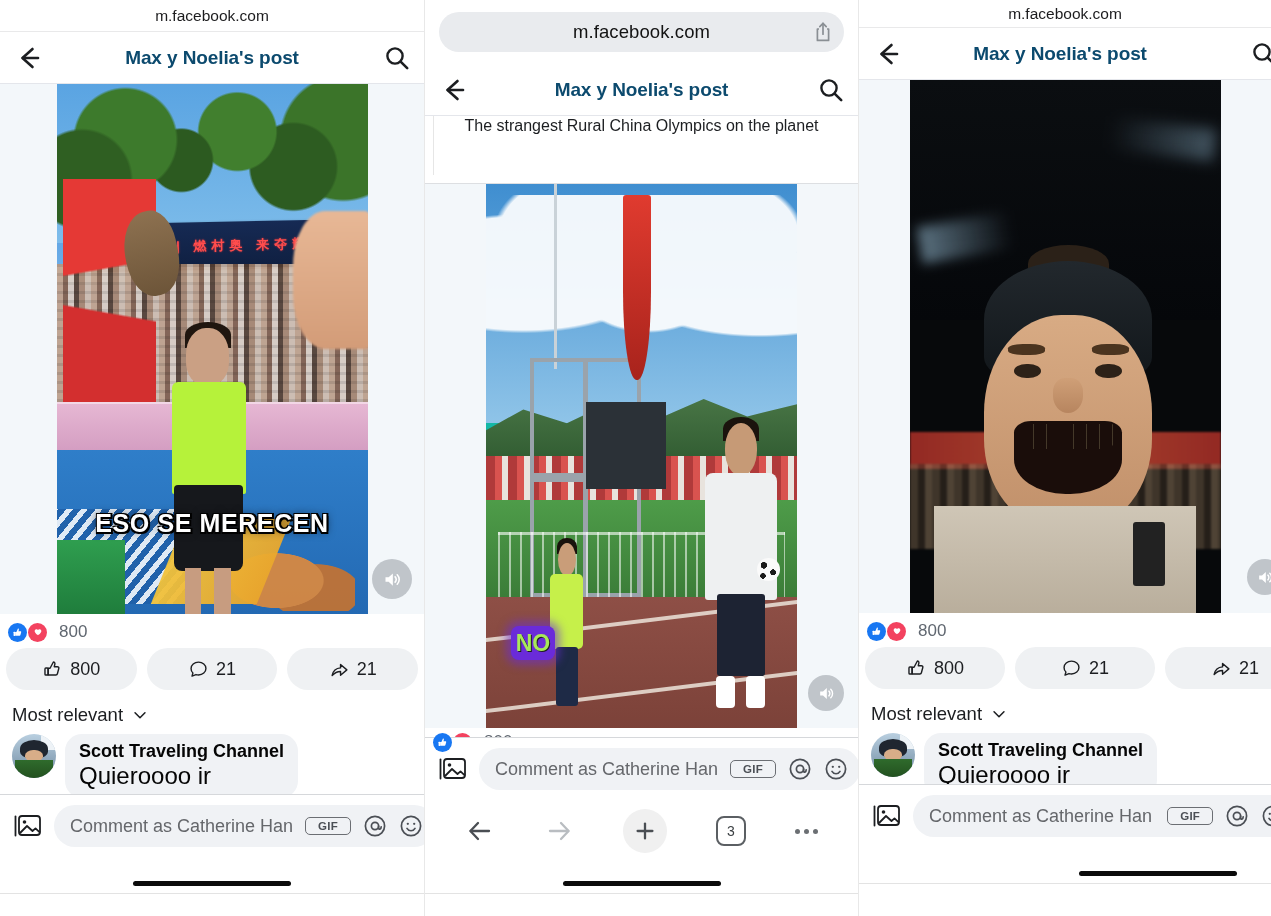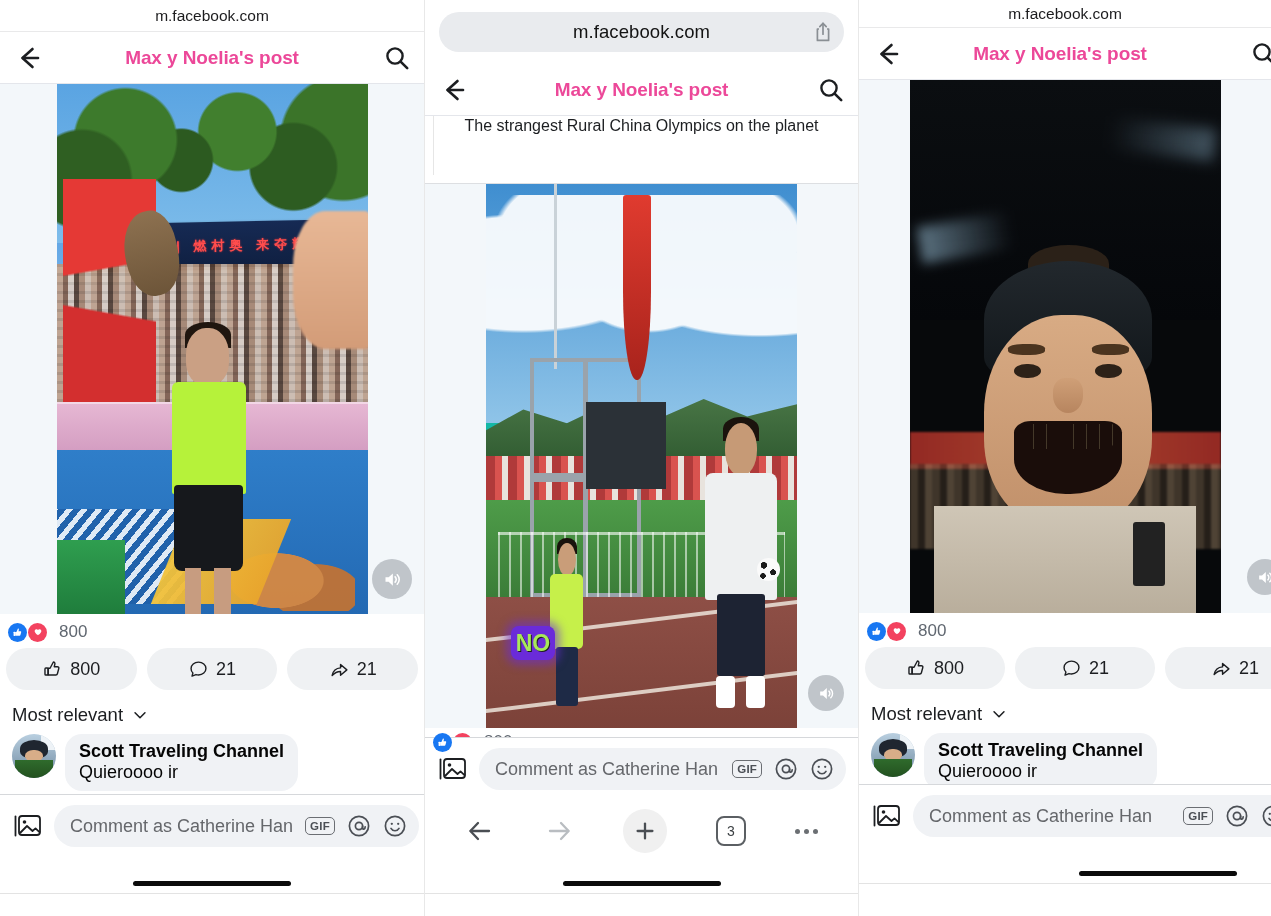--- a/index.html
+++ b/index.html
@@ -36,21 +36,21 @@
   .share-ic { position:absolute; right: 11px; top:50%; transform:translateY(-50%); width:20px; height:22px;}
 
   
   .fbnav {
     height: 52px; background:#fff; display:flex; align-items:center;
     border-bottom: 1px solid #e4e6eb; position:relative; padding: 0 14px;
   }
   .fbnav .back { width:30px; height:30px; flex:none; }
   .fbnav .title {
     position:absolute; left:0; right:0; text-align:center;
-    font-size: 19px; font-weight:700; color:#ec4899; letter-spacing:-.1px;
+    font-size: 19px; font-weight:700; color:#0c4a6e; letter-spacing:-.1px;
     pointer-events:none;
   }
   .fbnav .search { margin-left:auto; width:26px; height:26px; flex:none; z-index:2;}
   .fbnav.clipped .search { margin-right:-20px; }
 
   
   .caption-block {
     background:#fff; border-bottom:1px solid #dddfe2; padding: 2px 14px 6px 14px;
     position:relative; overflow:hidden; height: 68px;
   }
@@ -325,37 +325,37 @@
   .cmt .ava .helm{position:absolute; left:18%; top:14%; width:64%; height:40%;
      background:#1f2630; border-radius:50% 50% 36% 36%;}
   .cmt .ava .fc{position:absolute; left:30%; top:36%; width:40%; height:28%;
      background:#d8ad88; border-radius:46%;}
   .cmt .ava .jk{position:absolute; left:6%; top:60%; width:88%; height:40%;
      background:linear-gradient(#2f6b2c,#23511f);}
   .cmt .ava .sn{position:absolute; right:0; top:0; width:34%; height:36%;
      background:#eef3f7;}
   .cmt .bub{ background:#f0f2f5; border-radius:17px; padding: 7px 14px 8px 14px; max-width:78%;}
   .cmt .nm{ font-size:18px; font-weight:700; color:#050505; white-space:nowrap;}
-  .cmt .tx{ font-size:18px; color:#050505; white-space:nowrap;}
+  .cmt .tx{ font-size:24px; color:#050505; white-space:nowrap;}
 
   
   .composer{
     position:absolute; left:0; right:0; background:#fff;
     border-top:1px solid #d6d8db;
     display:flex; align-items:center; gap:10px; padding: 10px 12px;
   }
   .composer .photo{ width:32px; height:28px; flex:none;}
   .composer .field{
     flex:1; height:42px; border-radius:21px; background:#f0f2f5;
     display:flex; align-items:center; padding: 0 12px 0 16px; gap:12px;
   }
   .composer .ph{ flex:1; font-size:18px; color:#65676b; white-space:nowrap; overflow:hidden;}
   .composer .gif{
     border:1.8px solid #6b6e73; border-radius:5px; font-size:11.5px; font-weight:700;
-    color:#4b4f55; padding: 2px 4px; letter-spacing:.2px; flex:none;
+    color:#4b4f55; padding: 2px 12px; letter-spacing:.2px; flex:none;
   }
   .composer .cic{ width:24px; height:24px; flex:none;}
 
   
   .safaribar{
     position:absolute; left:0; right:0; height:62px; background:#fff;
     display:flex; align-items:center; justify-content:space-around; padding: 0 16px;
   }
   .safaribar .sb{ display:flex; align-items:center; justify-content:center;}
   .plusbtn{ width:44px; height:44px; border-radius:50%; background:#f0f0f0;
@@ -418,20 +418,21 @@
             <div class="p-hair"></div>
               <div class="p-head"></div>
             <div class="p-shirt"></div>
               <div class="p-vest"></div>
             <div class="p-short"></div>
               <div class="p-leg a"></div>
               <div class="p-leg b"></div>
           </div>
           <div class="bird"></div>
           <div class="fingers"></div>
+          <div class="cap-overlay" style="top:425px; font-size:25px;">ESO SE MERECEN</div>
         </div>
       </div>
       <div class="soundbtn" style="right:12px; bottom:15px; width:40px; height:40px;">
         <svg viewBox="0 0 24 24" width="21" height="21">
             <path d="M4 9.5h3.6L12.4 5v14L7.6 14.5H4z" fill="#fff"></path>
             <path d="M15 9a4.2 4.2 0 0 1 0 6" fill="none" stroke="#fff" stroke-width="1.8" stroke-linecap="round"></path>
             <path d="M17.4 6.6a7.6 7.6 0 0 1 0 10.8" fill="none" stroke="#fff" stroke-width="1.8" stroke-linecap="round"></path>
           </svg>
       </div>
     </div>

